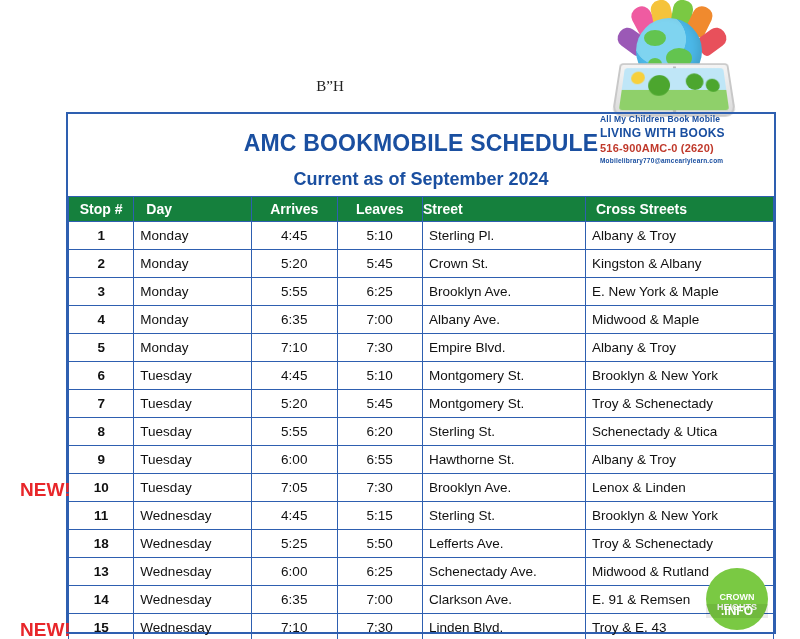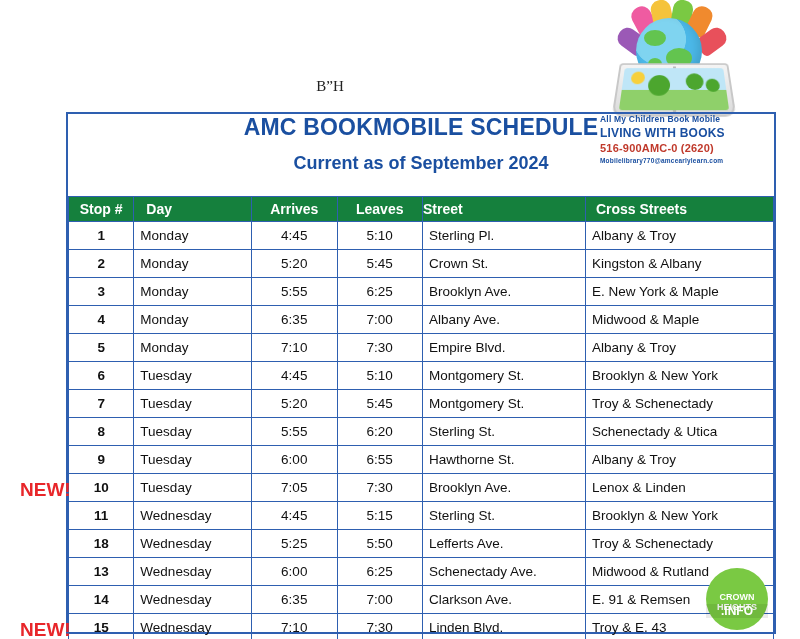--- a/index.html
+++ b/index.html
@@ -119,20 +119,21 @@
     position: absolute;
     left: 66px;
     top: 112px;
     width: 710px;
     height: 522px;
     border: 2px solid #2e5fb0;
     box-sizing: border-box;
   }
 
   .title-area {
+    padding-top: 16px;
     height: 82px;
     box-sizing: border-box;
     text-align: center;
   }
   .title {
     font-size: 23px;
     font-weight: bold;
     color: #1a4fa0;
     letter-spacing: .2px;
   }

